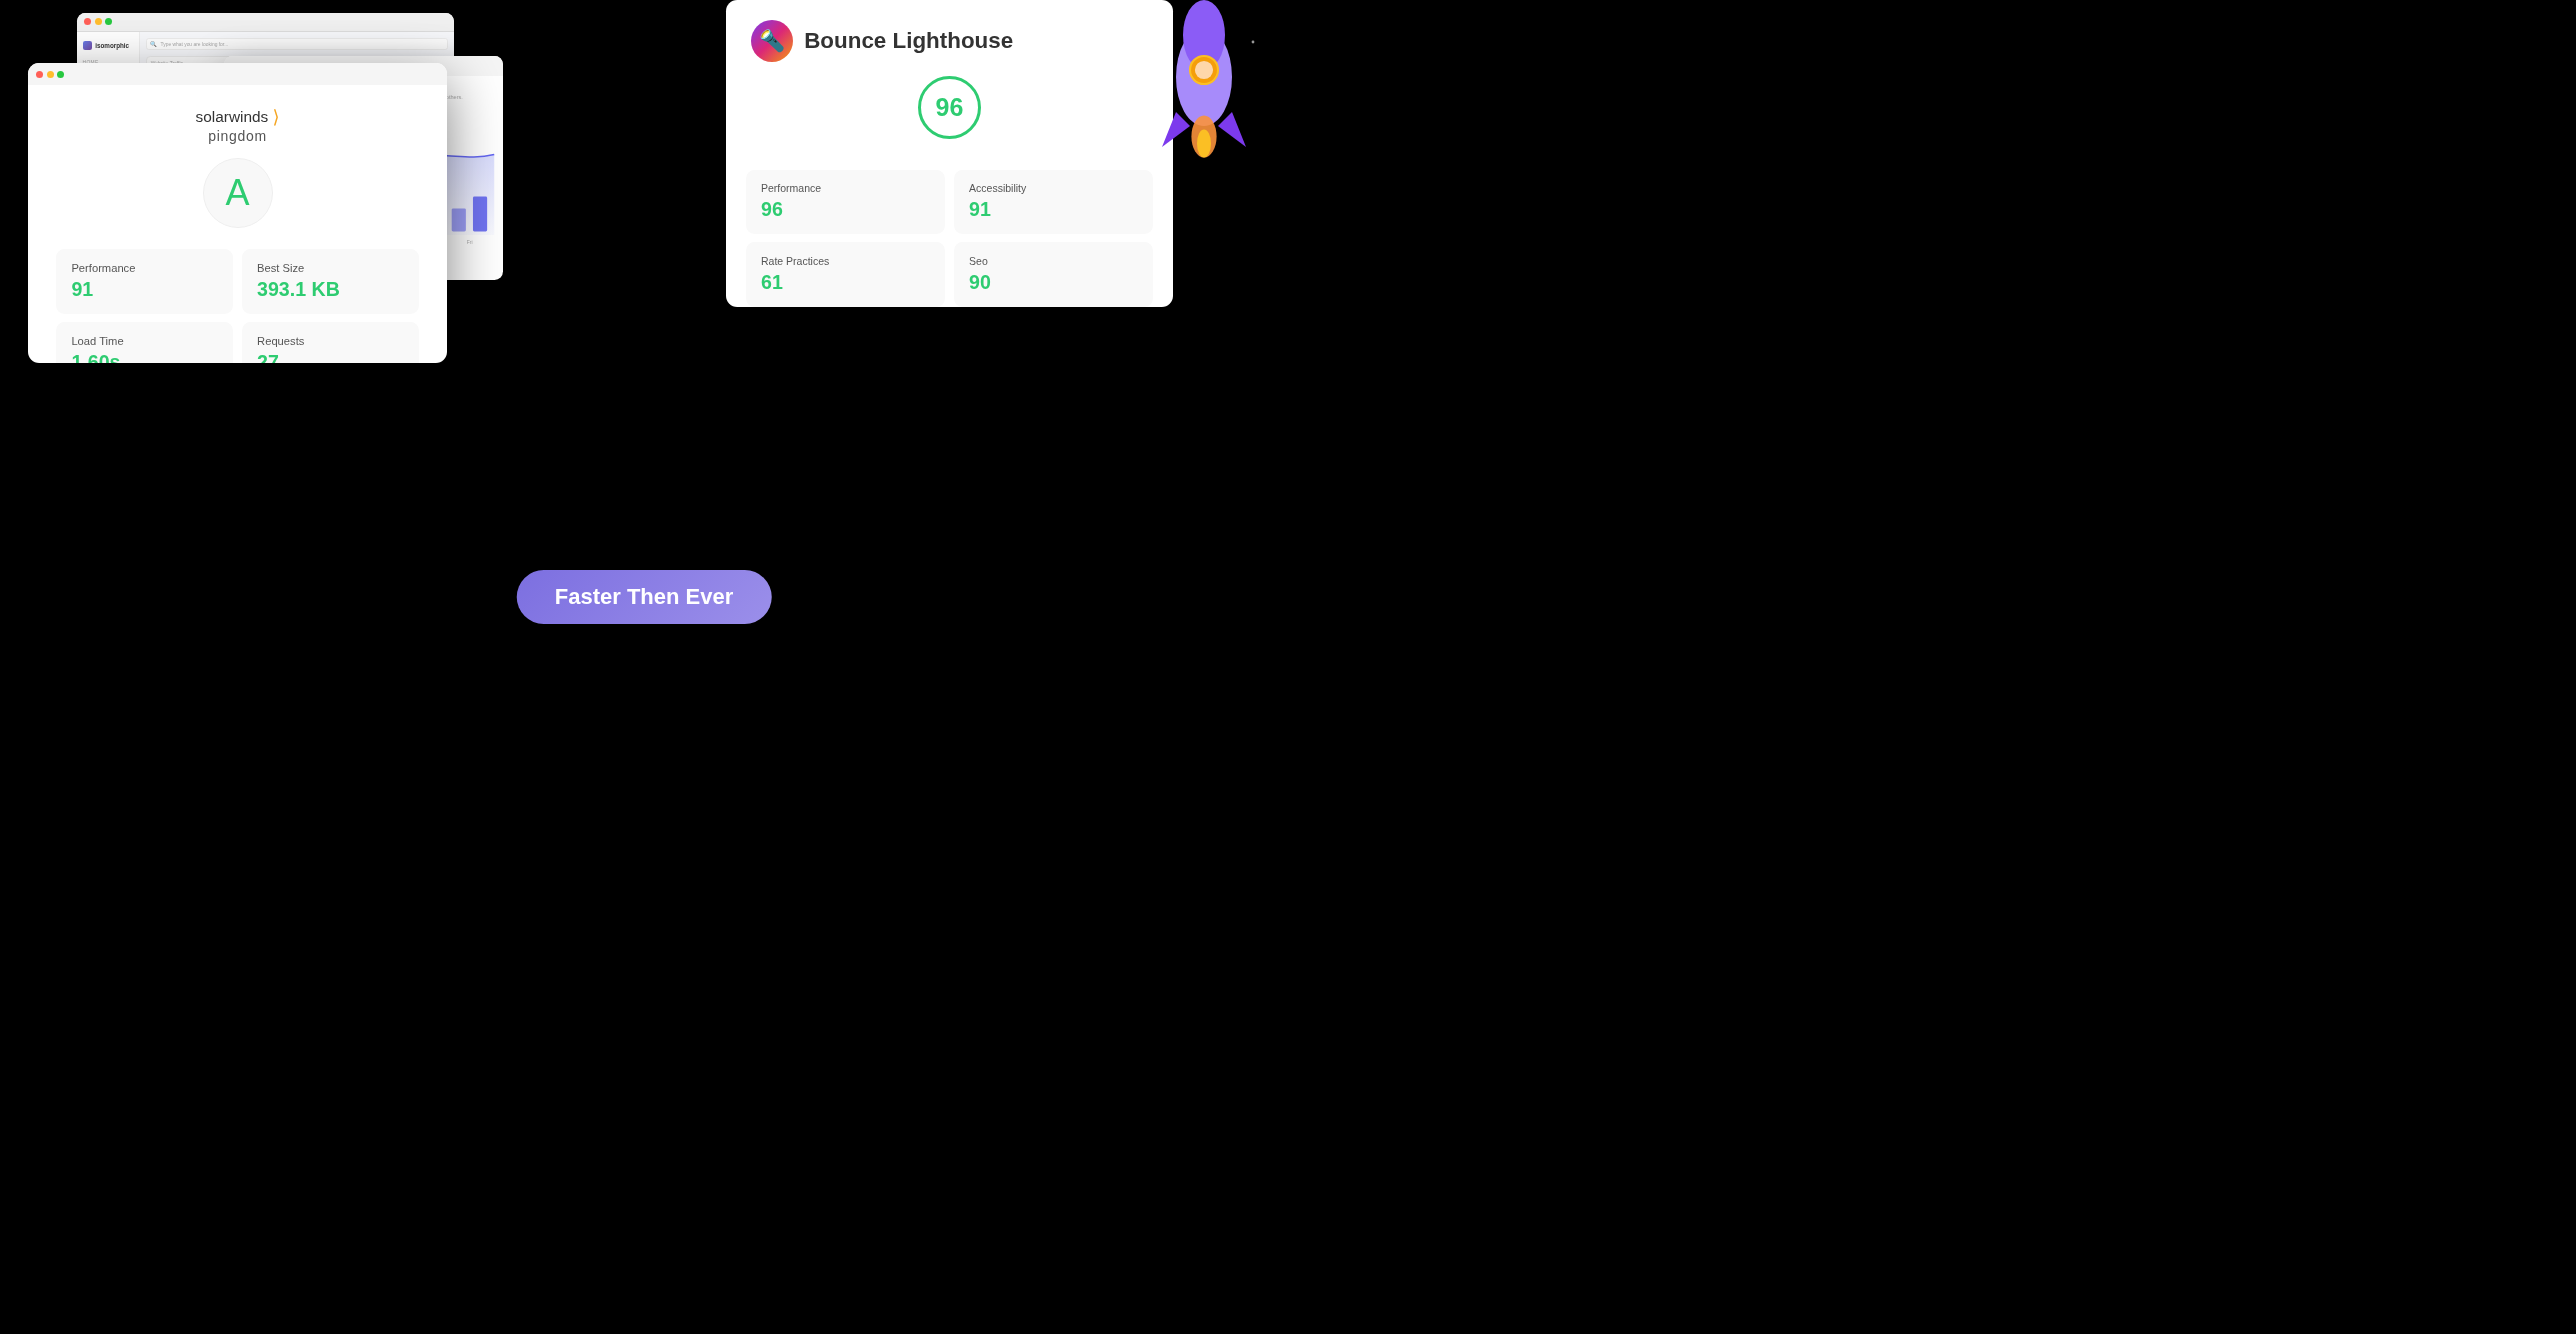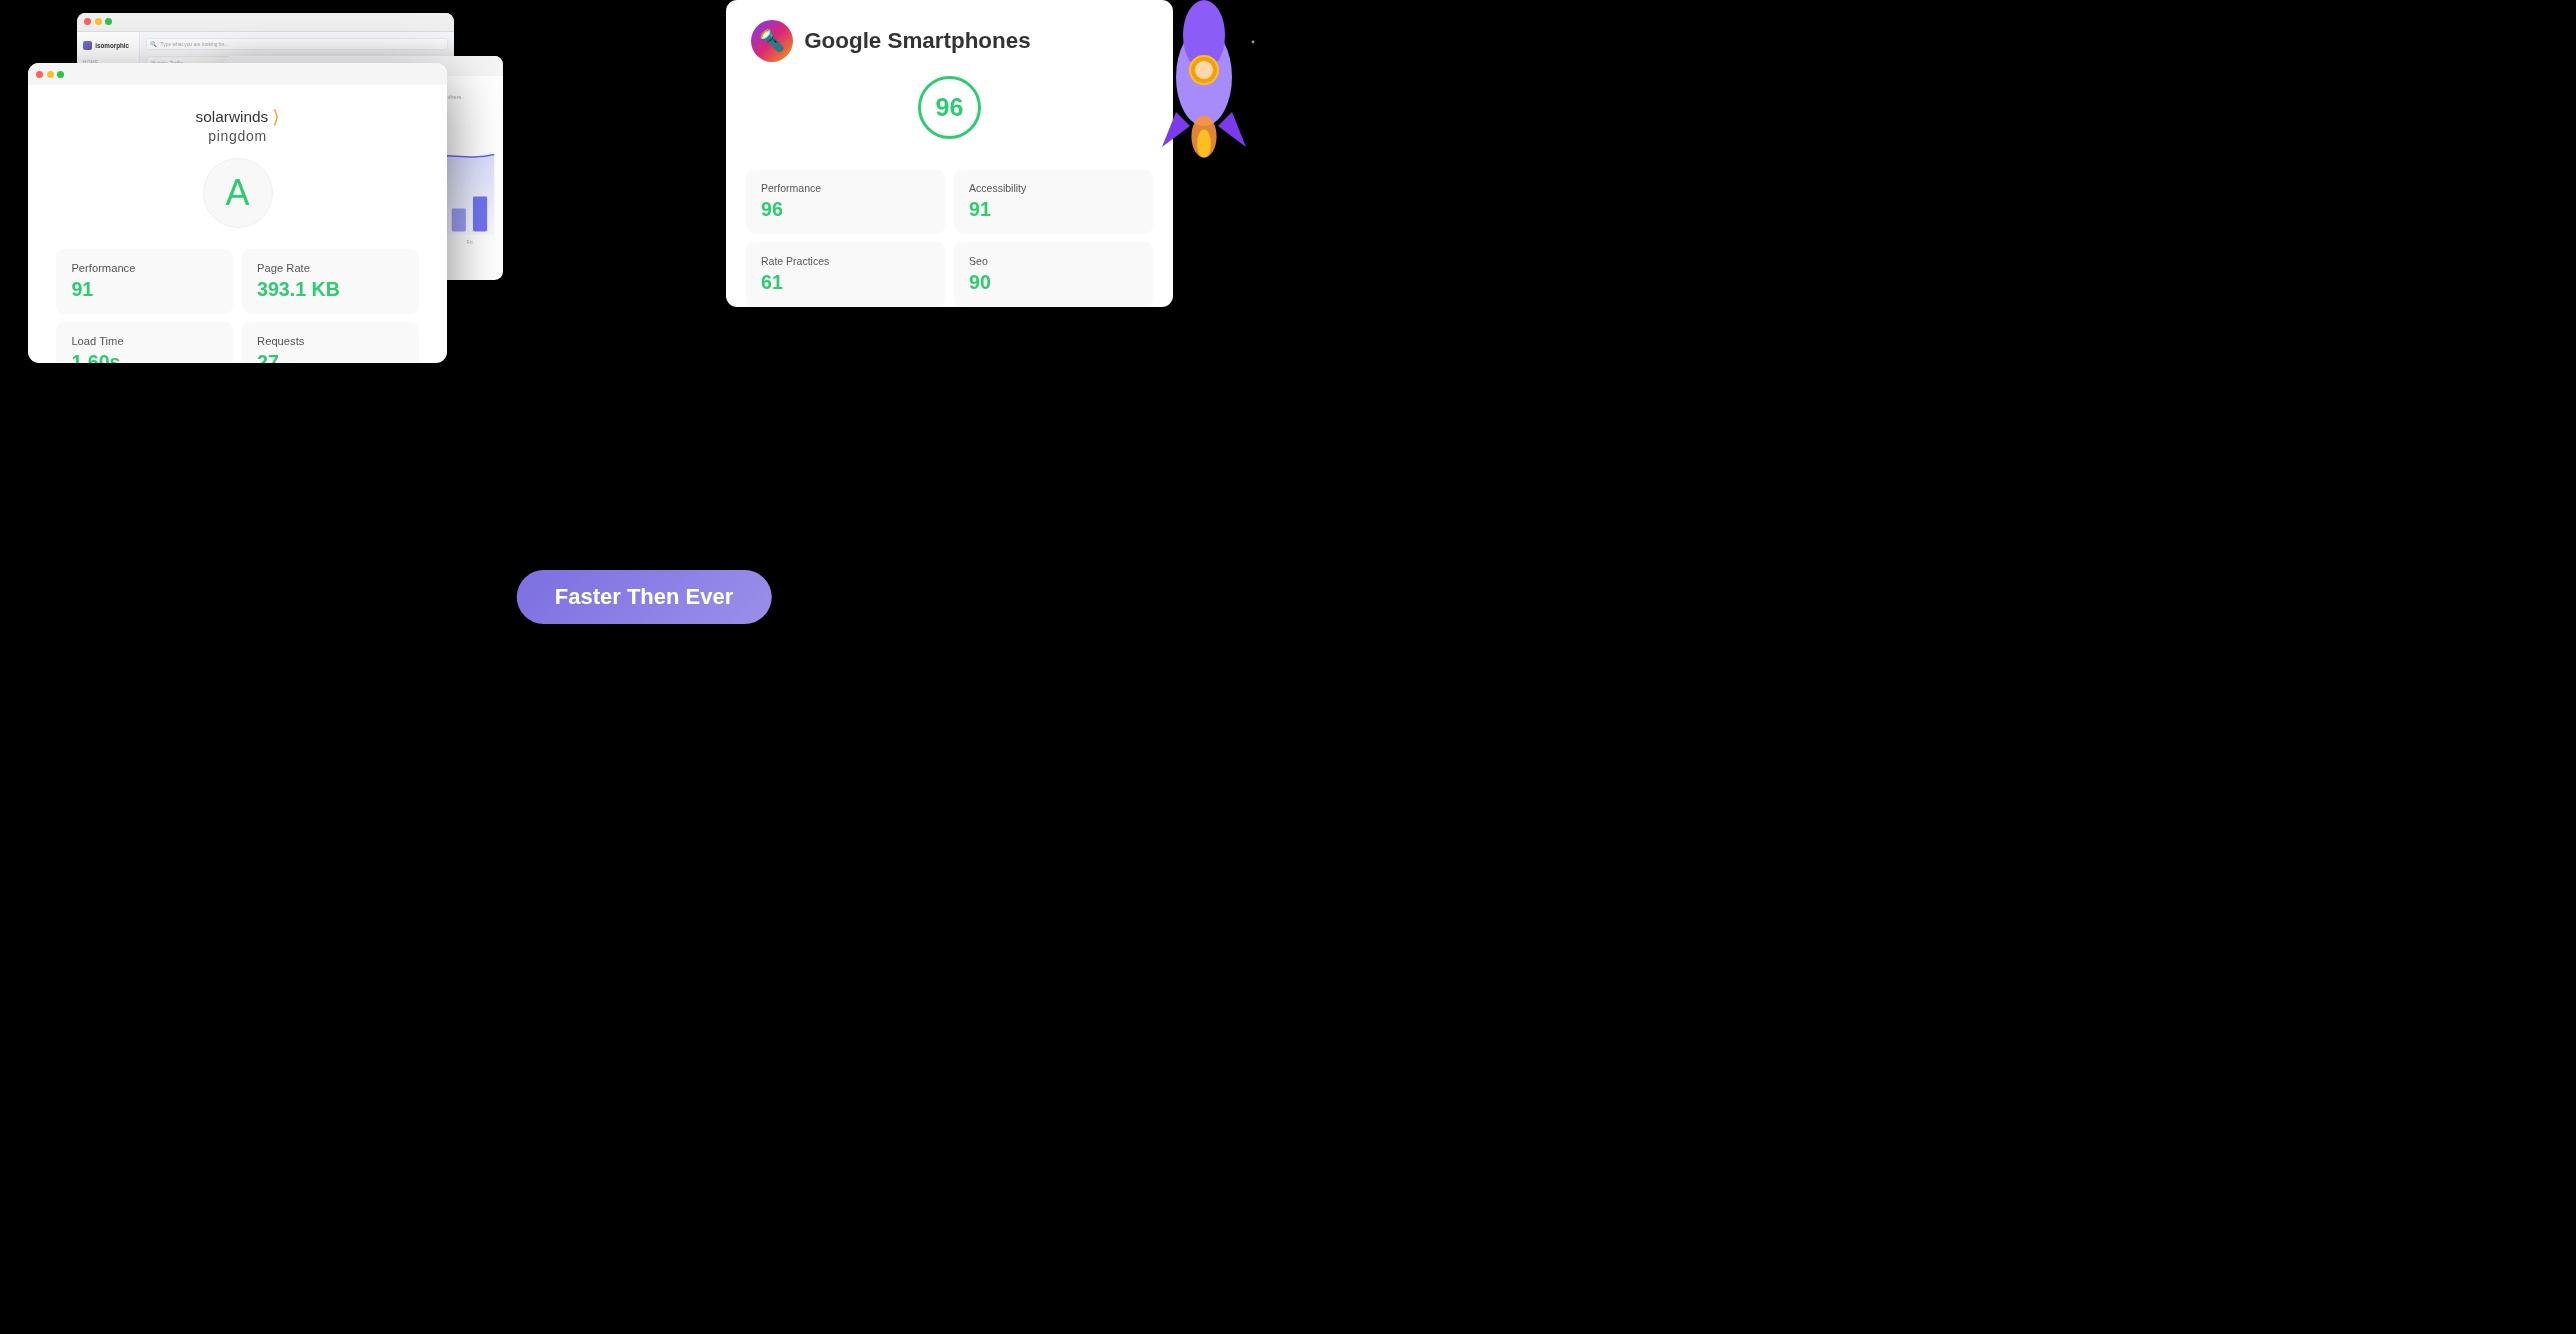--- a/index.html
+++ b/index.html
@@ -630,42 +630,42 @@
       </div>
       <div class="pingdom-grade-circle">
         <span class="pingdom-grade">A</span>
       </div>
       <div class="pingdom-metrics">
         <div class="pingdom-metric-card">
           <div class="pingdom-metric-label">Performance</div>
           <div class="pingdom-metric-value">91</div>
         </div>
         <div class="pingdom-metric-card">
-          <div class="pingdom-metric-label">Page Rate</div>
+          <div class="pingdom-metric-label">Best Size</div>
           <div class="pingdom-metric-value">393.1 KB</div>
         </div>
         <div class="pingdom-metric-card">
           <div class="pingdom-metric-label">Load Time</div>
           <div class="pingdom-metric-value">1.60s</div>
         </div>
         <div class="pingdom-metric-card">
           <div class="pingdom-metric-label">Requests</div>
           <div class="pingdom-metric-value">27</div>
         </div>
       </div>
     </div>
   </div>
 
   <div class="lighthouse-window">
     <div class="lh-header">
 
       <div style="width:42px;height:42px;border-radius:50%;background:linear-gradient(135deg,#7c3aed,#db2777,#f59e0b);display:flex;align-items:center;justify-content:center;font-size:21px;">
         🔦
       </div>
-      <div class="lh-title">Google Smartphones</div>
+      <div class="lh-title">Bounce Lighthouse</div>
     </div>
 
     <div style="display:flex;justify-content:center;margin-bottom:14px;">
       <div class="lh-score-circle">
         <span class="lh-score-value">96</span>
       </div>
     </div>
     <div class="lh-metrics">
       <div class="lh-metric-card">
         <div class="lh-metric-label">Performance</div>

